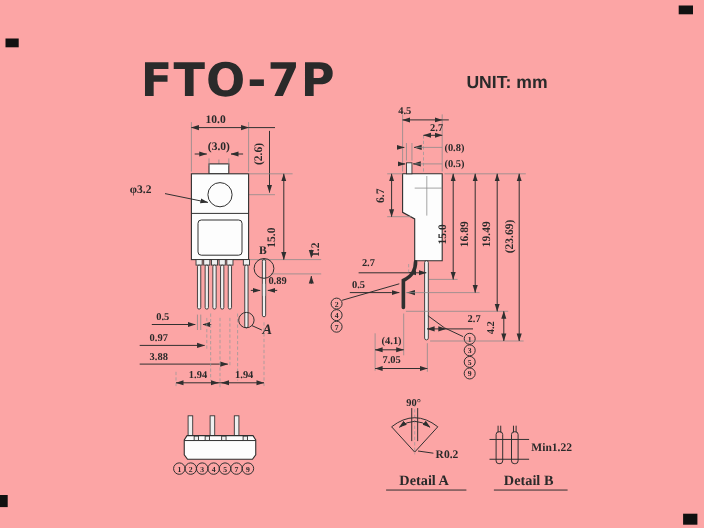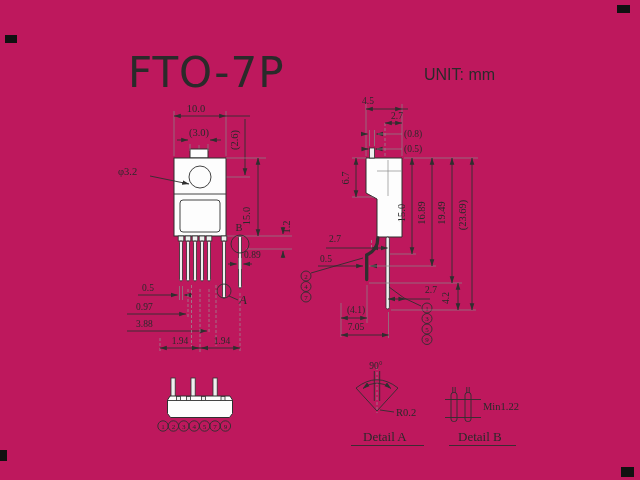--- a/index.html
+++ b/index.html
@@ -1,17 +1,17 @@
 <!DOCTYPE html>
 <html><head>
 <meta charset="utf-8">
 <style>
   html,body{margin:0;padding:0;background:#e8e8e8;}
-  .page{position:relative;width:640px;height:480px;background:#be185d;overflow:hidden;
-        font-family:"Liberation Serif", serif;}
+  .page{position:relative;width:640px;height:480px;background:#fca5a5;overflow:hidden;
+        font-family:"Liberation Serif", serif;font-weight:bold;}
   svg text{fill:#2a2a2a;}
   .dimtxt{font-family:"Liberation Serif", serif;font-size:10.5px;}
   .dimtxt-s{font-family:"Liberation Serif", serif;font-size:9.5px;}
   .pinnum{font-family:"Liberation Serif", serif;font-size:7px;}
   .titletxt{font-family:"DejaVu Sans", sans-serif;font-size:42px;letter-spacing:1px;}
   .unittxt{font-family:"Liberation Sans", sans-serif;font-size:16px;}
   .dettxt{font-family:"Liberation Serif", serif;font-size:13px;}
   .ln{stroke:#2f2f2f;stroke-width:0.9;fill:none;}
   .lt{stroke:#8a8a8a;stroke-width:0.7;fill:none;}
   .dsh{stroke:#9a9a9a;stroke-width:0.7;fill:none;stroke-dasharray:3,2;}

